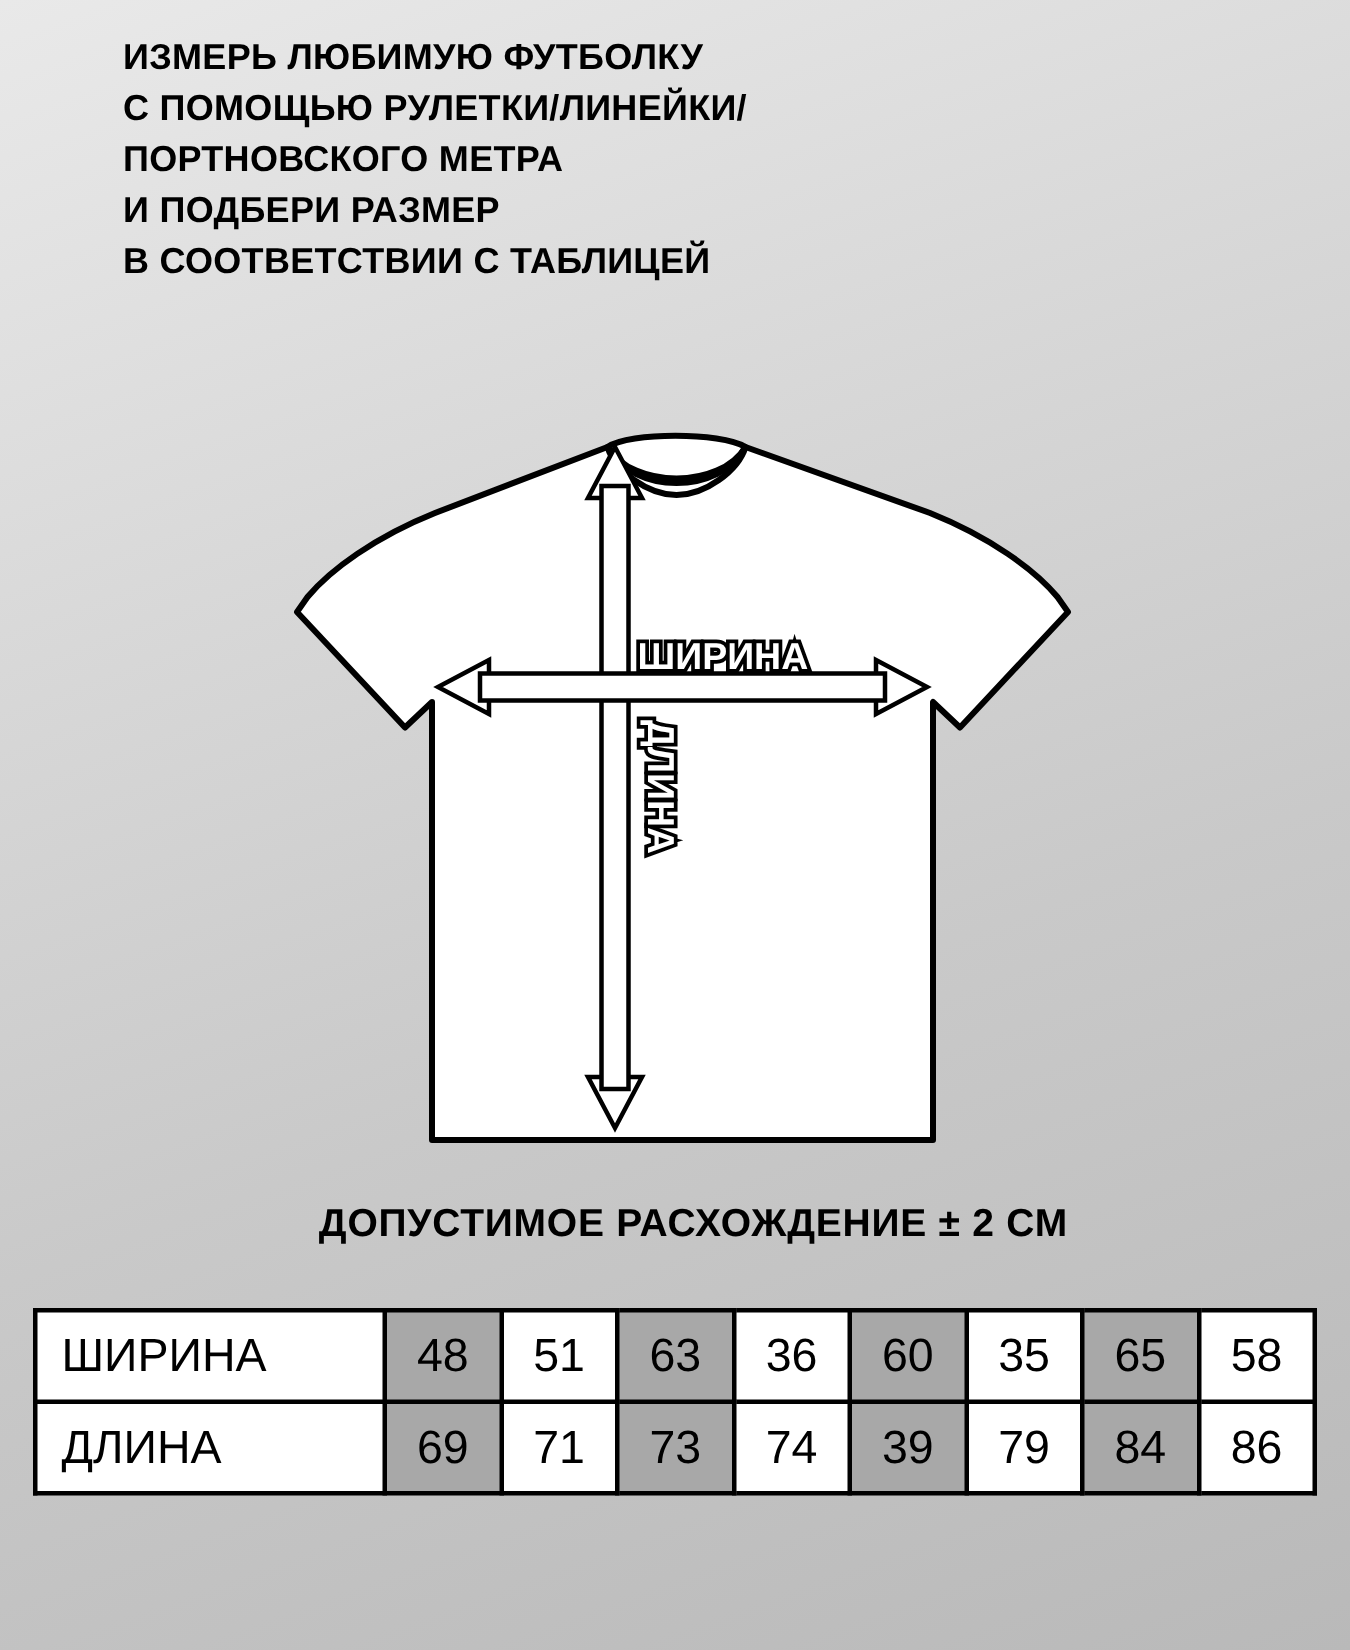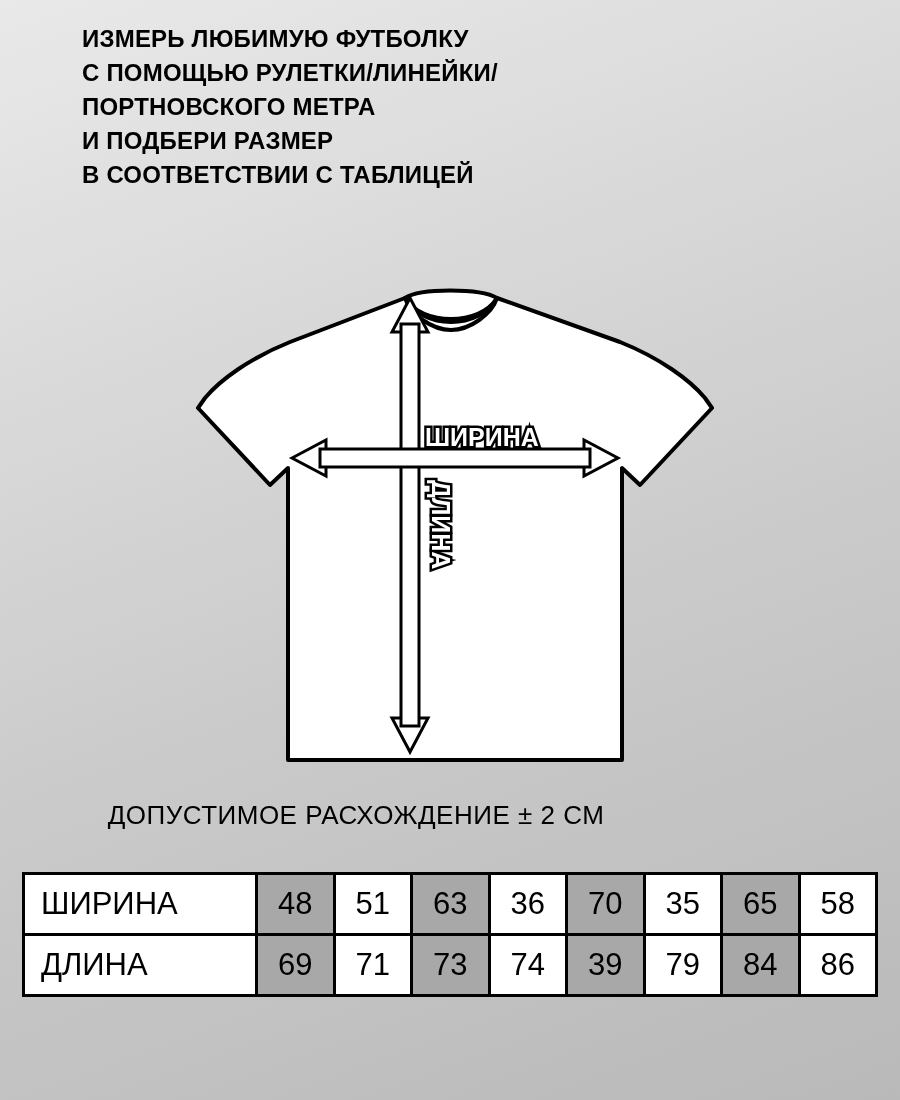--- a/index.html
+++ b/index.html
@@ -33,23 +33,23 @@
     top: 280px;
     width: 900px;
     height: 500px;
   }
 
   .tolerance {
     position: absolute;
     left: 0;
     top: 800px;
     width: 712px;
-    text-align: center;
+    text-align: right;
     font-size: 26px;
-    font-weight: normal;
+    font-weight: bold;
     letter-spacing: 0.5px;
   }
 
   table.size-table {
     position: absolute;
     left: 22px;
     top: 872px;
     width: 856px;
     border-collapse: collapse;
     table-layout: fixed;
@@ -138,21 +138,21 @@
 <div class="tolerance">ДОПУСТИМОЕ  РАСХОЖДЕНИЕ ± 2 СМ</div>
 
 <table class="size-table">
   <tbody>
     <tr class="data">
       <td class="label">ШИРИНА</td>
       <td class="shade">48</td>
       <td class="plain">51</td>
       <td class="shade">63</td>
       <td class="plain">36</td>
-      <td class="shade">70</td>
+      <td class="shade">60</td>
       <td class="plain">35</td>
       <td class="shade">65</td>
       <td class="plain">58</td>
     </tr>
     <tr class="data">
       <td class="label">ДЛИНА</td>
       <td class="shade">69</td>
       <td class="plain">71</td>
       <td class="shade">73</td>
       <td class="plain">74</td>

